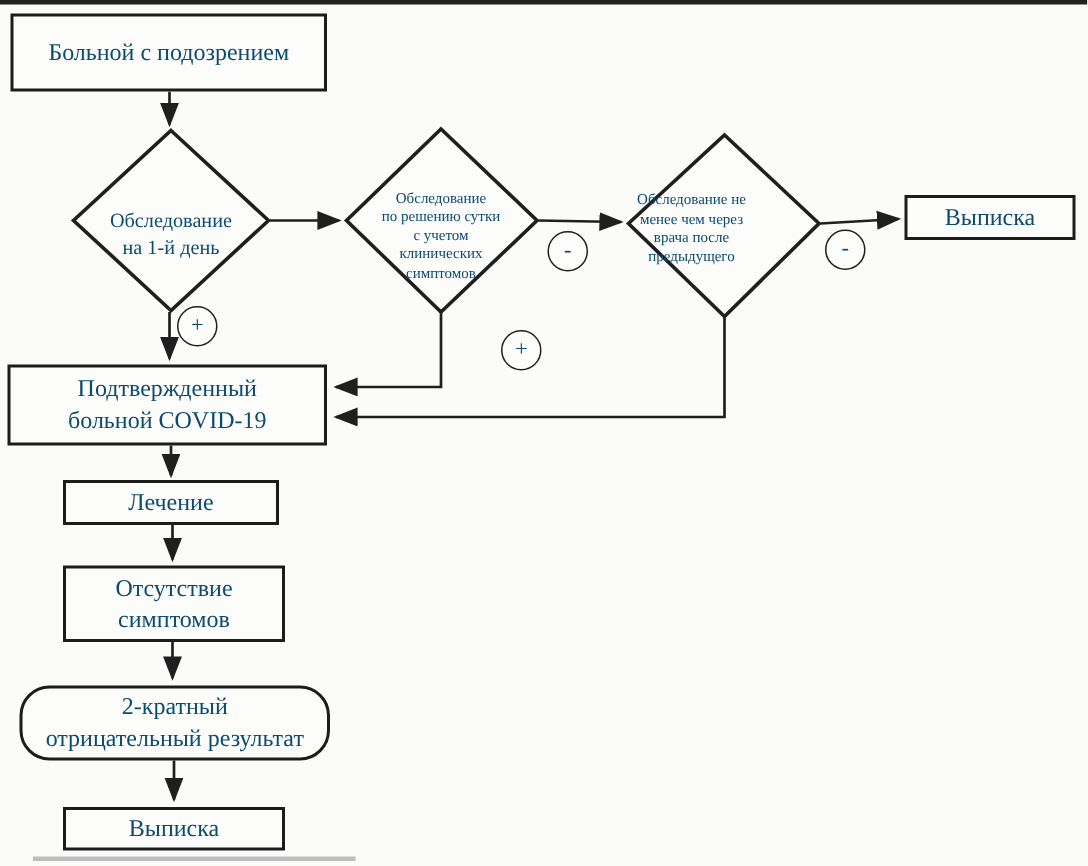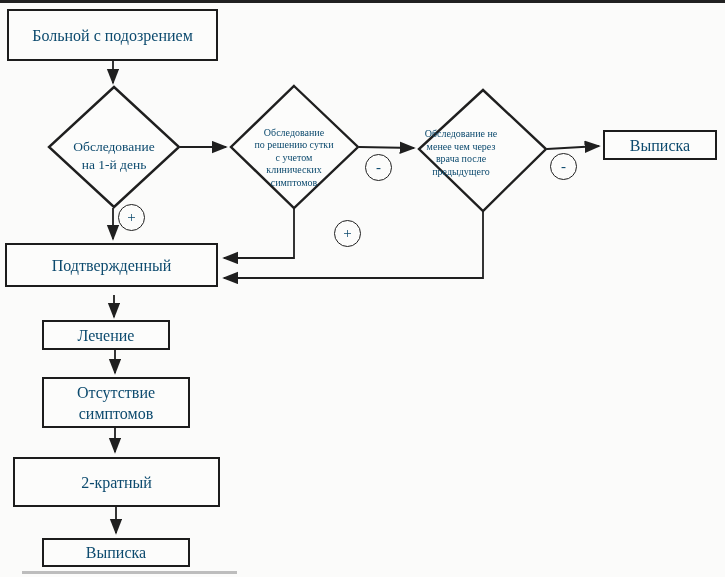--- a/index.html
+++ b/index.html
@@ -119,35 +119,37 @@
   </svg>
 
   <div class="box" style="left:7px; top:9px; width:211px; height:52px;">
     <div>Больной с подозрением</div>
   </div>
 
   <div class="box" style="left:603px; top:130px; width:114px; height:30px;">
     <div>Выписка</div>
   </div>
 
-  <div class="box" style="left:5px; top:243px; width:213px; height:44px;">
+  <div class="box" style="left:5px; top:243px; width:213px; height:54px;">
     <div>Подтвержденный</div>
+    <div>больной COVID-19</div>
   </div>
 
-  <div class="box" style="left:42px; top:320px; width:128px; height:30px;">
+  <div class="box" style="left:42px; top:320px; width:144px; height:30px;">
     <div>Лечение</div>
   </div>
 
   <div class="box" style="left:42px; top:377px; width:148px; height:51px;">
     <div>Отсутствие</div>
     <div>симптомов</div>
   </div>
 
-  <div class="box" style="left:13px; top:457px; width:207px; height:50px;">
+  <div class="box" style="left:13px; top:457px; width:207px; height:50px;border-radius:20px;">
     <div>2-кратный</div>
+    <div>отрицательный результат</div>
   </div>
 
   <div class="box" style="left:42px; top:538px; width:148px; height:29px;">
     <div>Выписка</div>
   </div>
 
   <div class="dlabel big" style="left:54px; top:120px; width:120px; height:54px;">
     <div>Обследование</div>
     <div>на 1-й день</div>
   </div>

